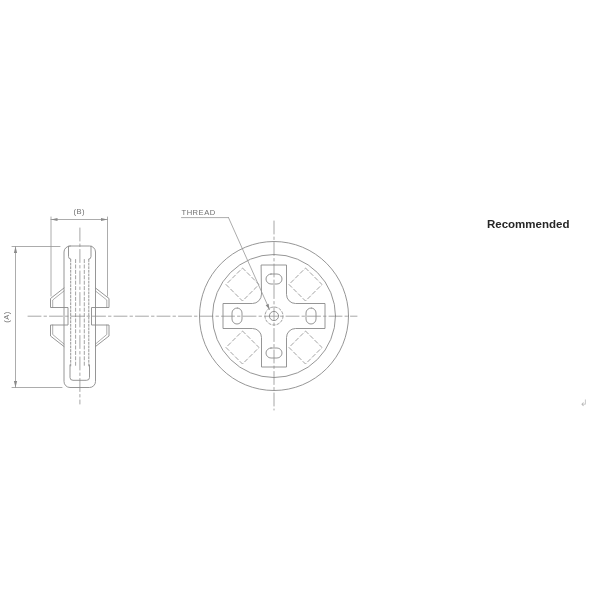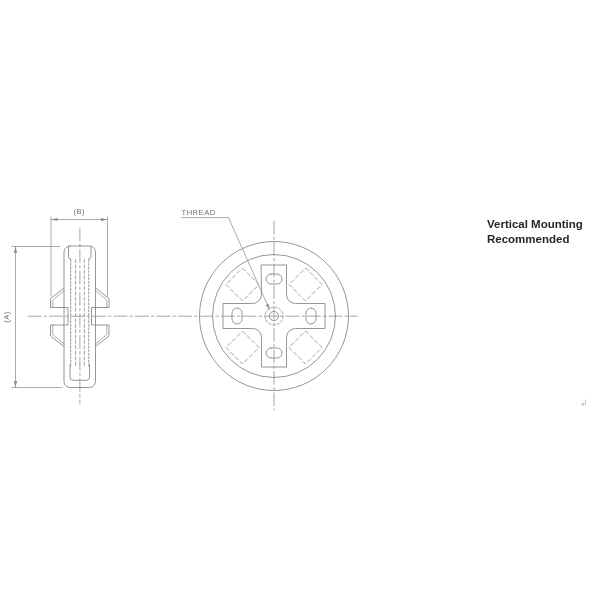--- a/index.html
+++ b/index.html
@@ -91,17 +91,16 @@
 
     <g stroke="none">
       <text class="cad-label" x="79.2" y="213.5" text-anchor="middle">(B)</text>
       <text class="cad-label" transform="translate(9,317) rotate(-90)" text-anchor="middle">(A)</text>
       <text class="cad-label" x="181.5" y="215">THREAD</text>
     </g>
   </g>
 </svg>
 
 <div class="note">
-  <div>Vertical Mounting</div>
   <div>Recommended</div>
 </div>
 
 <div class="corner-mark">↲</div>
 
 </body></html>

